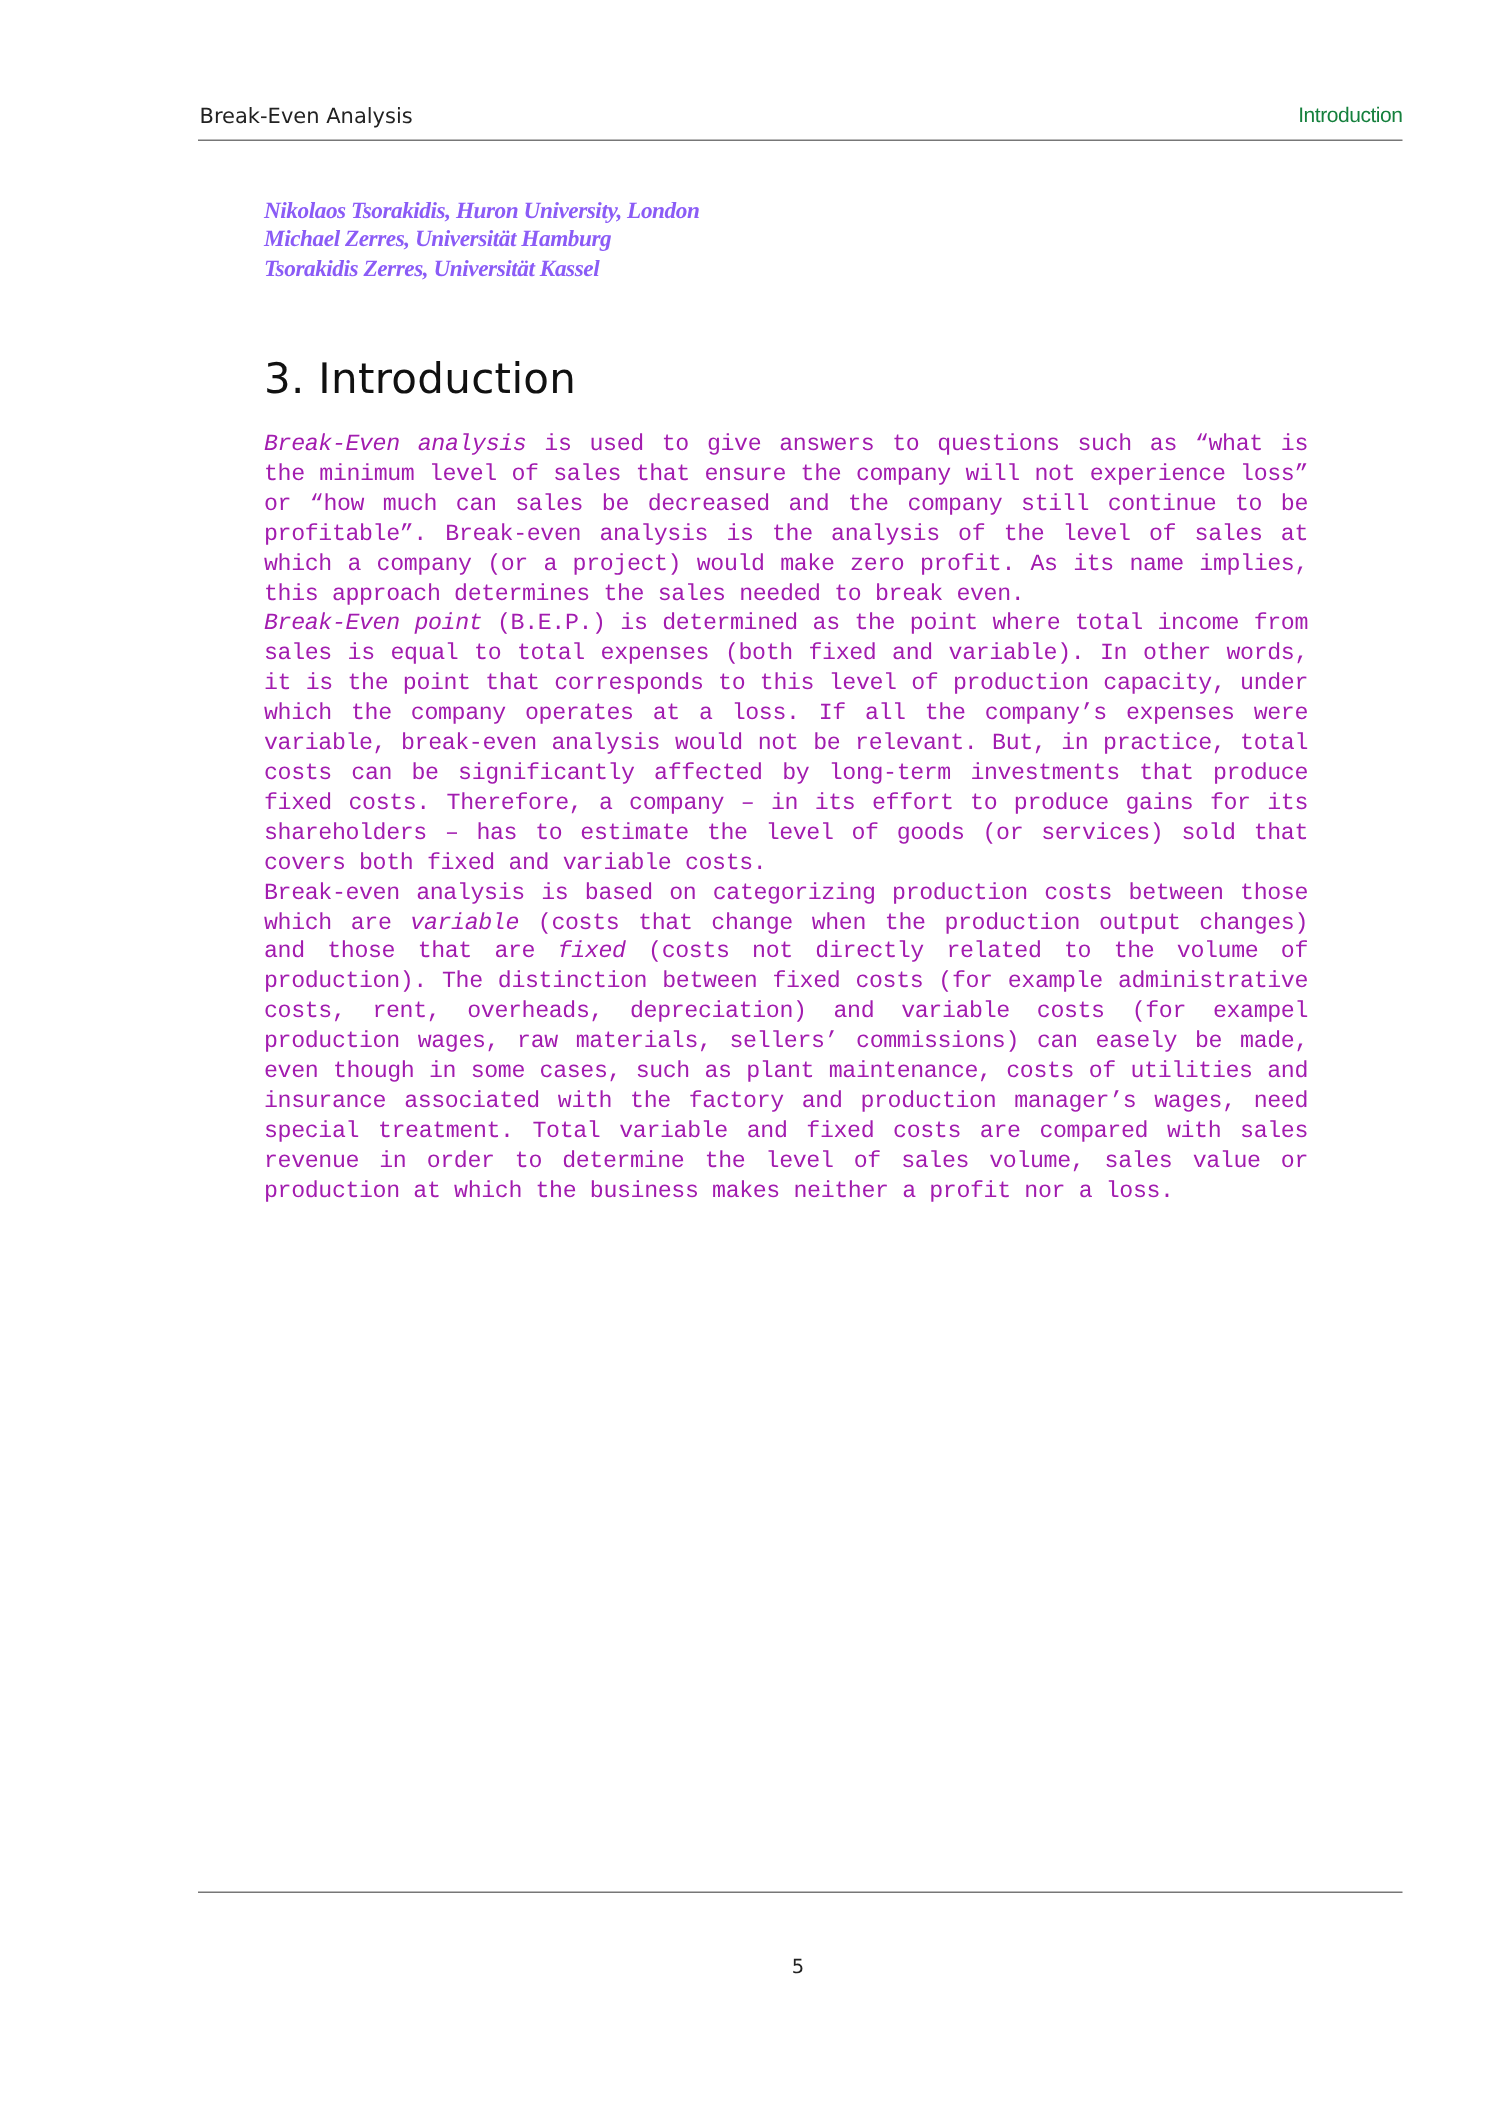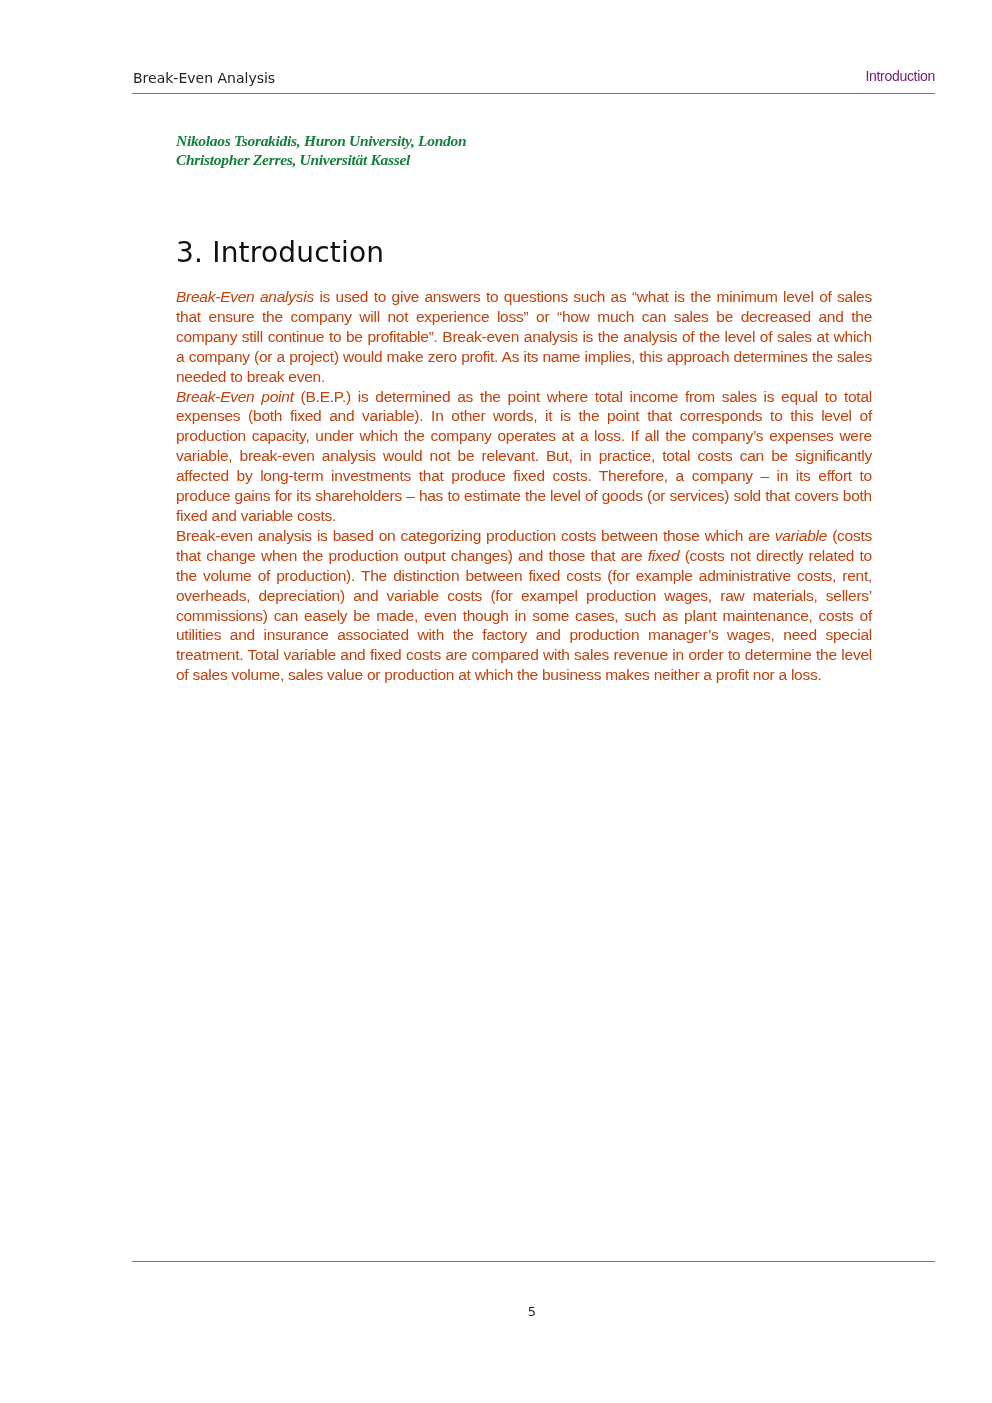--- a/index.html
+++ b/index.html
@@ -3,42 +3,42 @@
   <meta charset="utf-8">
   <style>
     html, body { margin: 0; padding: 0; background: #ffffff; }
     body { width: 992px; height: 1403px; position: relative; overflow: hidden; color: #111; }
     .header-left {
       position: absolute; left: 133px; top: 70px;
       font-family: "DejaVu Sans", sans-serif; font-size: 14px; color: #222;
     }
     .header-right {
       position: absolute; right: 57px; top: 68px;
-      font-family: "Liberation Sans", sans-serif; font-size: 14px; color: #701a75;
+      font-family: "Liberation Sans", sans-serif; font-size: 14px; color: #15803d;
       letter-spacing: -0.3px;
     }
     .header-rule {
       position: absolute; left: 132px; width: 803px; top: 93px; height: 0;
       border-top: 1.5px solid #777;
     }
     .authors {
       position: absolute; left: 176px; top: 131px;
       font-family: "Liberation Serif", serif; font-style: italic; font-weight: bold;
-      font-size: 15.5px; line-height: 19.3px; color: #15803d;
+      font-size: 15.5px; line-height: 19.3px; color: #8b5cf6;
       letter-spacing: -0.3px;
     }
     .section-title {
       position: absolute; left: 176px; top: 236px; margin: 0;
       font-family: "DejaVu Sans", sans-serif; font-weight: normal;
       font-size: 28px; color: #111; letter-spacing: 0.2px;
     }
     .body-text {
       position: absolute; left: 176px; top: 287px; width: 696px;
-      font-family: Liberation Sans, sans-serif; font-size: 15.5px; line-height: 19.9px;
-      text-align: justify; color: #c2410c;
+      font-family: Liberation Mono, monospace; font-size: 15.5px; line-height: 19.9px;
+      text-align: justify; color: #a21caf;
       letter-spacing: -0.25px;
     }
     .body-text p { margin: 0; }
     .body-text em { font-style: italic; }
     .footer-rule {
       position: absolute; left: 132px; width: 803px; top: 1261px; height: 0;
       border-top: 1.5px solid #777;
     }
     .page-number {
       position: absolute; left: 0; width: 1064px; top: 1304px; text-align: center;
@@ -47,21 +47,22 @@
   </style>
 </head>
 <body>
 
 <div class="header-left">Break-Even Analysis</div>
 <div class="header-right">Introduction</div>
 <div class="header-rule"></div>
 
 <div class="authors">
   <div>Nikolaos Tsorakidis, Huron University, London</div>
-  <div>Christopher Zerres, Universität Kassel</div>
+  <div>Michael Zerres, Universität Hamburg</div>
+  <div>Tsorakidis Zerres, Universität Kassel</div>
 </div>
 
 <h1 class="section-title">3. Introduction</h1>
 
 <div class="body-text">
   <p><em>Break-Even analysis</em><span> is used to give answers to questions such as “what is the minimum level of sales that ensure the company will not experience loss” or “how much can sales be decreased and the company still continue to be profitable”. Break-even analysis is the analysis of the level of sales at which a company (or a project) would make zero profit. As its name implies, this approach determines the sales needed to break even.</span></p>
   <p><em>Break-Even point</em><span> (B.E.P.) is determined as the point where total income from sales is equal to total expenses (both fixed and variable). In other words, it is the point that corresponds to this level of production capacity, under which the company operates at a loss. If all the company’s expenses were variable, break-even analysis would not be relevant. But, in practice, total costs can be significantly affected by long-term investments that produce fixed costs. Therefore, a company – in its effort to produce gains for its shareholders – has to estimate the level of goods (or services) sold that covers both fixed and variable costs.</span></p>
   <p><span>Break-even analysis is based on categorizing production costs between those which are </span><em>variable</em><span> (costs that change when the production output changes) and those that are </span><em>fixed</em><span> (costs not directly related to the volume of production). The distinction between fixed costs (for example administrative costs, rent, overheads, depreciation) and variable costs (for exampel production wages, raw materials, sellers’ commissions) can easely be made, even though in some cases, such as plant maintenance, costs of utilities and insurance associated with the factory and production manager’s wages, need special treatment. Total variable and fixed costs are compared with sales revenue in order to determine the level of sales volume, sales value or production at which the business makes neither a profit nor a loss.</span></p>
 </div>
 

